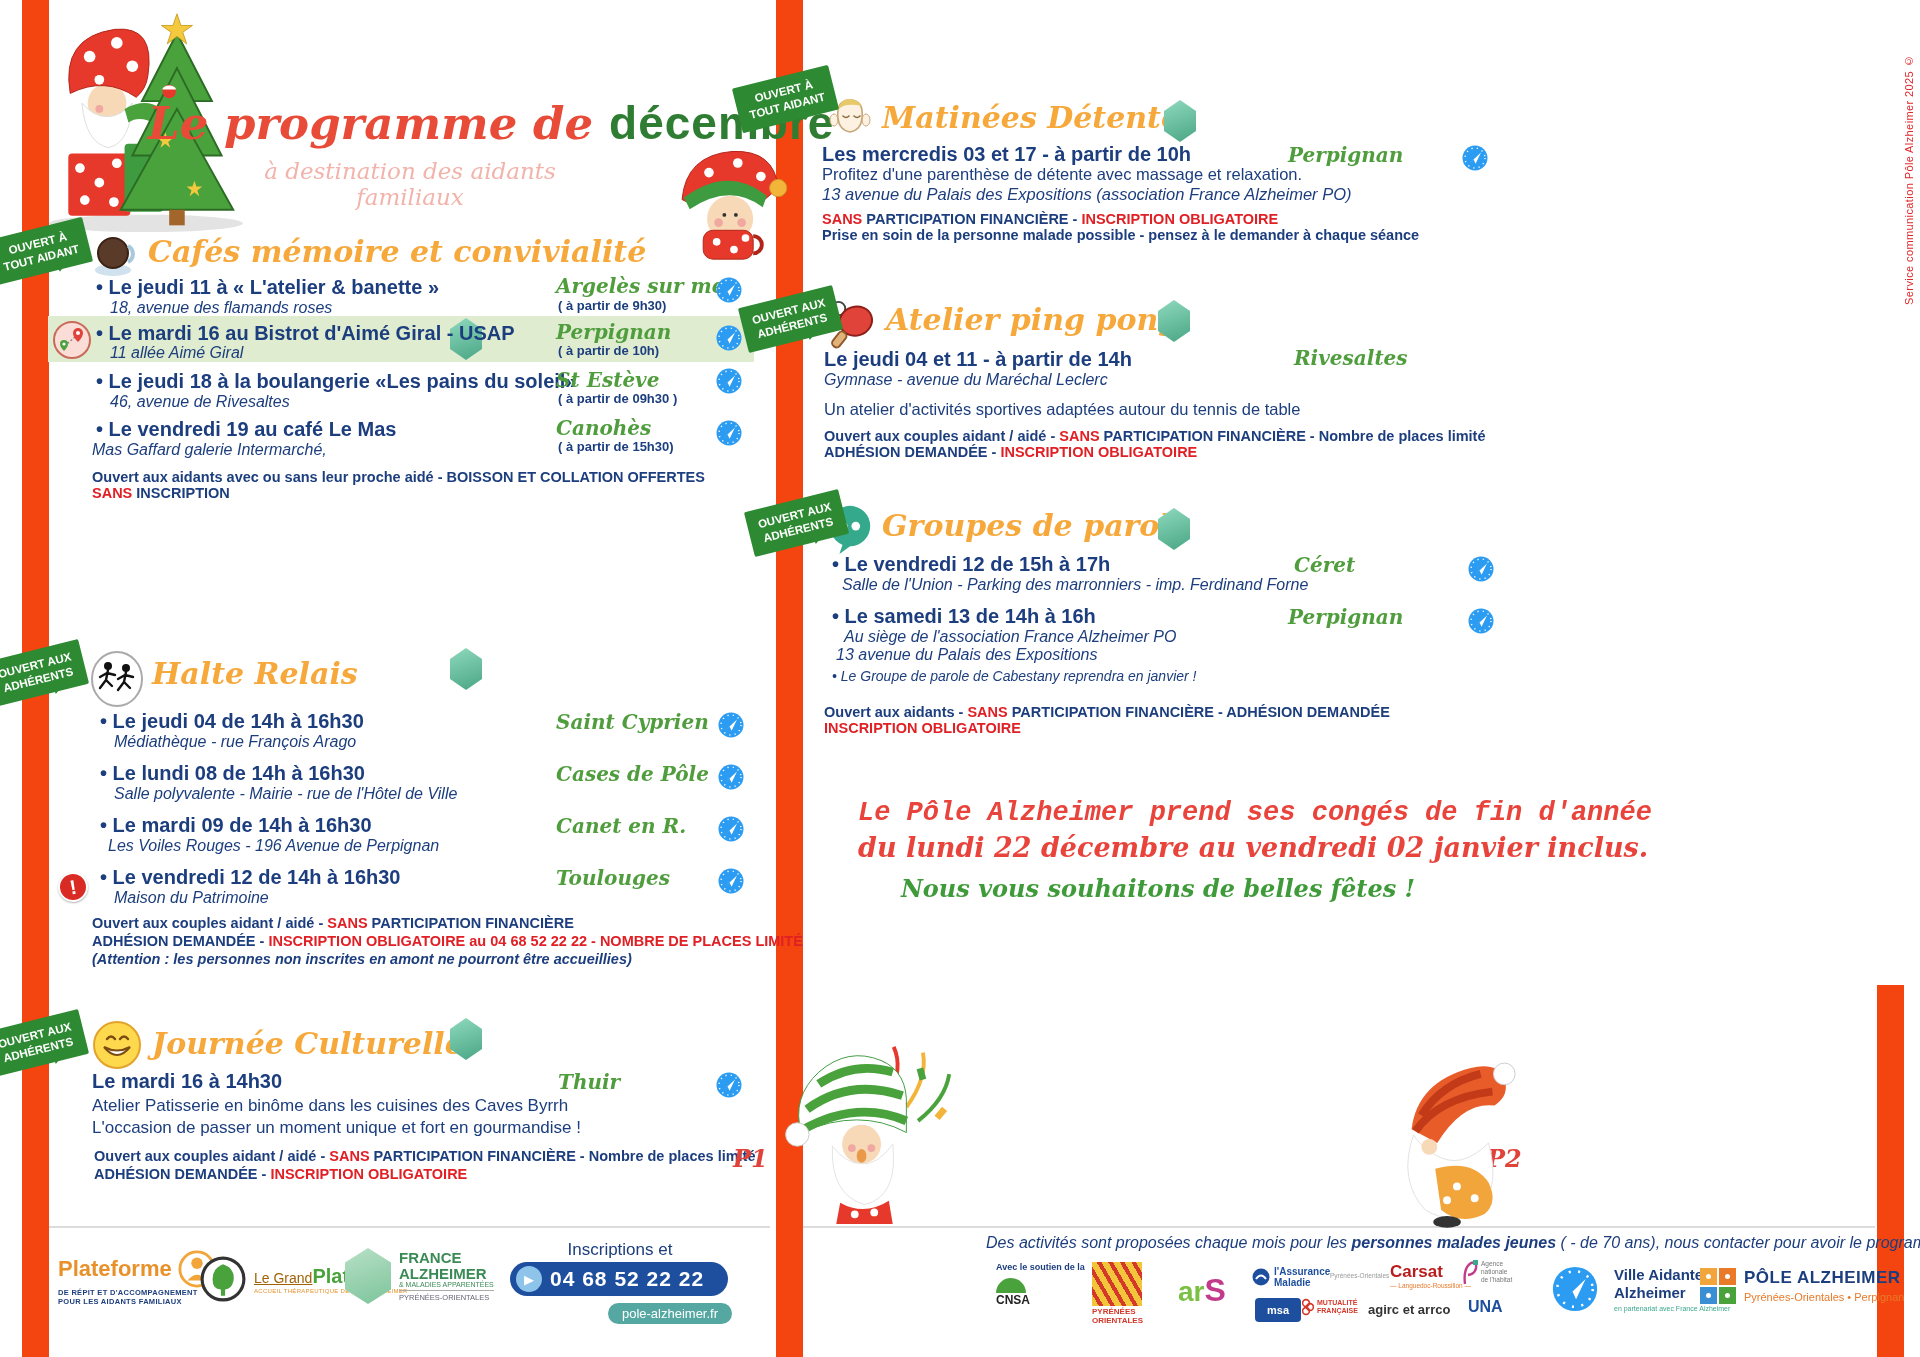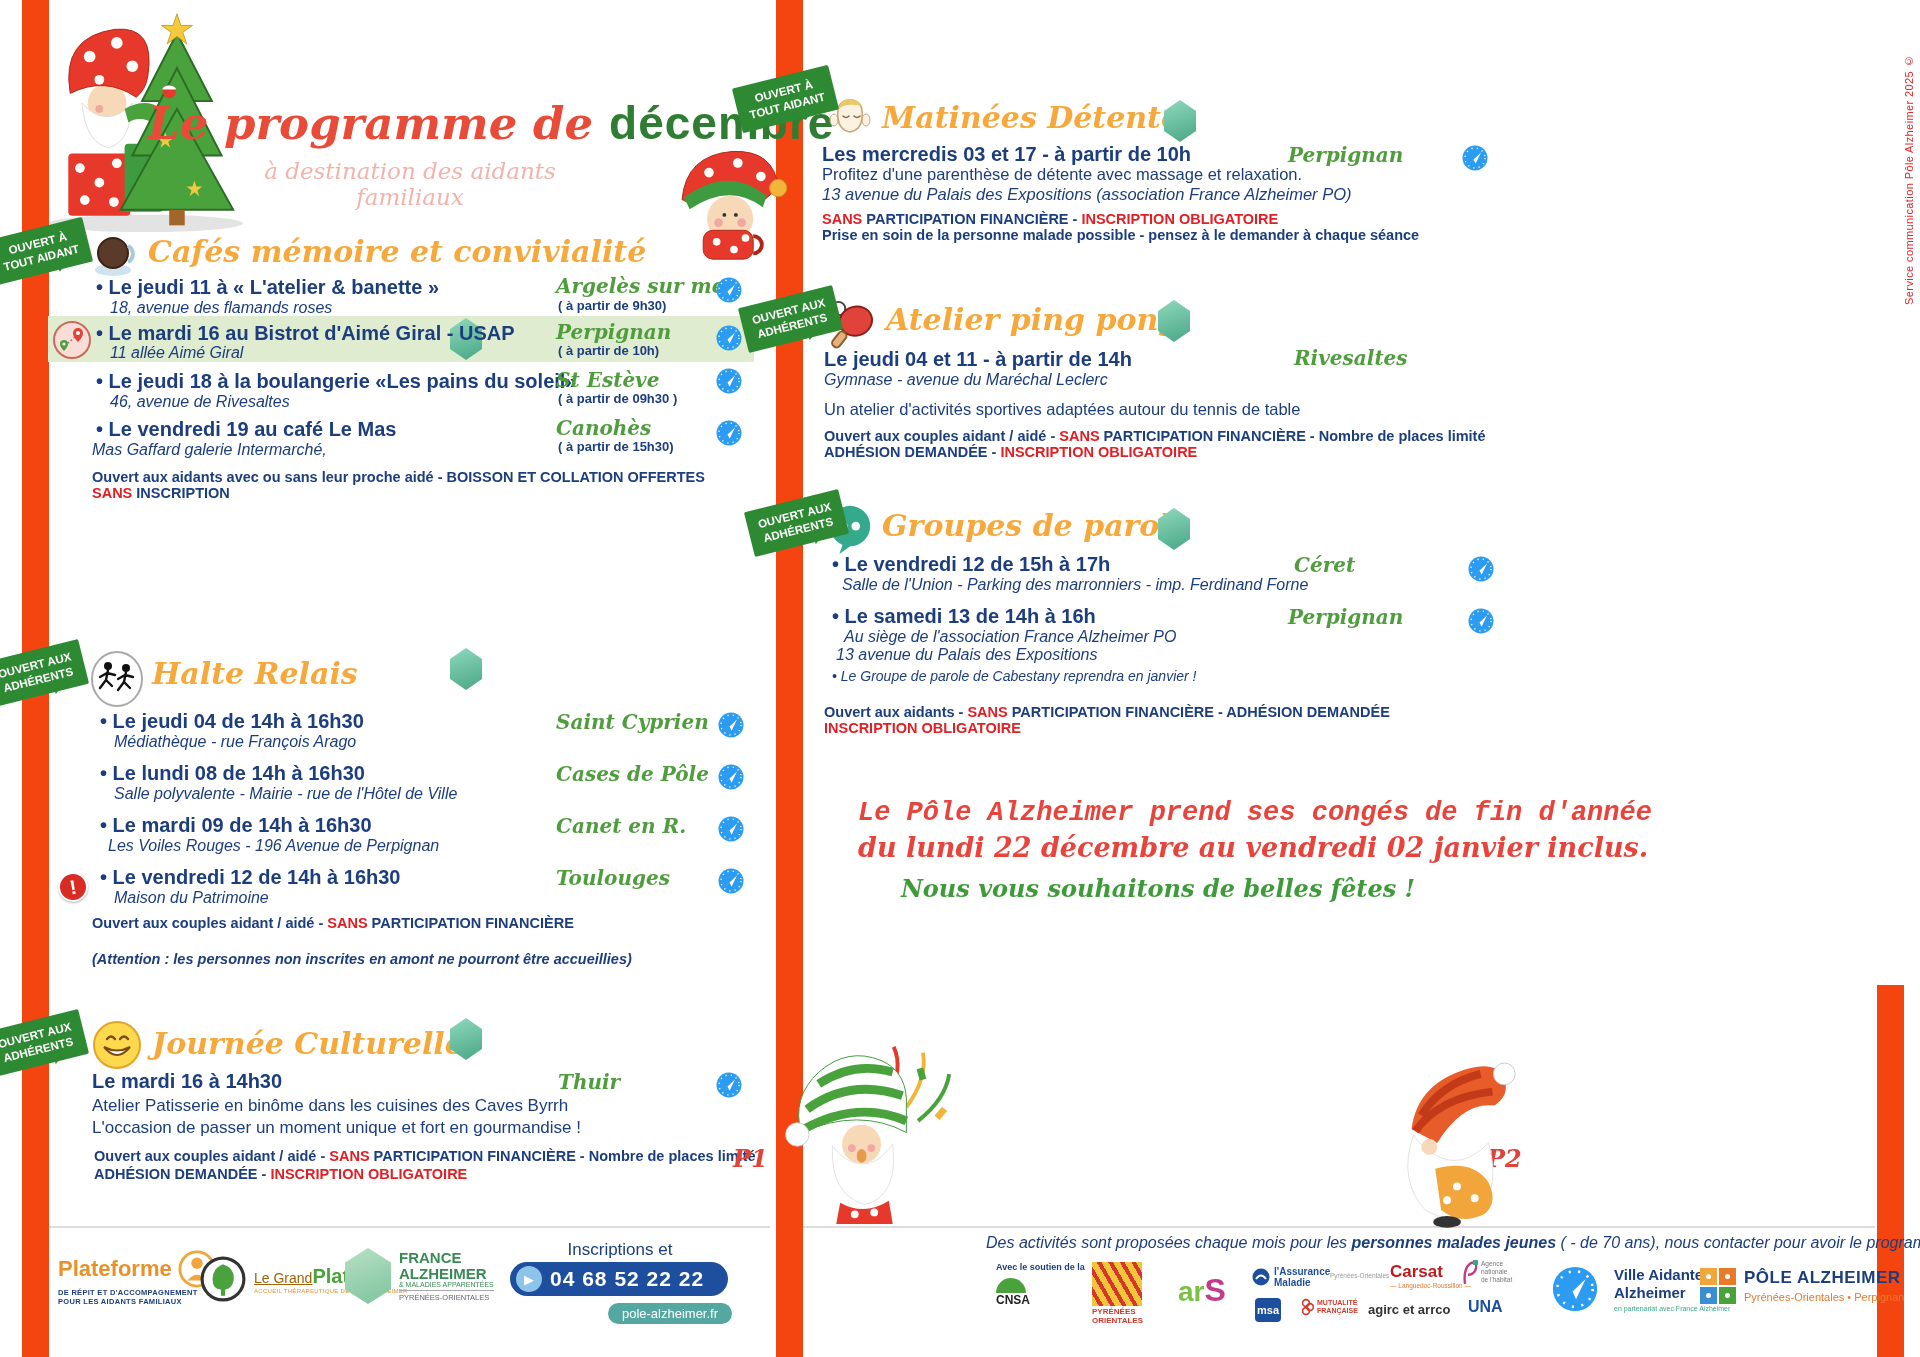--- a/index.html
+++ b/index.html
@@ -218,20 +218,23 @@
   <div class="abs z2 city" style="left:556px;top:866px">Toulouges</div>
   <svg class="abs z2 navicon" style="left:718px;top:868px" viewBox="0 0 26 26">
       <circle cx="13" cy="13" r="12.5" fill="#2b9cf2"></circle>
       <circle cx="13" cy="13" r="10" fill="none" stroke="#fff" stroke-width="1.4" stroke-dasharray="1.2 4.2"></circle>
       <path d="M7.2 18.6 L19 7.4 L13.6 18.8 L11.6 14.4 Z" fill="#fff"></path>
     </svg>
 
   <div class="abs z2 note" style="left:92px;top:915px">
     <span>Ouvert aux couples aidant / aidé - </span><span class="red">SANS</span><span> PARTICIPATION FINANCIÈRE</span>
   </div>
+  <div class="abs z2 note" style="left:92px;top:933px">
+    <span>ADHÉSION DEMANDÉE - </span><span class="red">INSCRIPTION OBLIGATOIRE au 04 68 52 22 22 - NOMBRE DE PLACES LIMITÉ</span>
+  </div>
   <div class="abs z2 note-it" style="left:92px;top:951px">(Attention : les personnes non inscrites en amont ne pourront être accueillies)</div>
 
   <div class="ribbon" style="left:-12px;top:1020px">
     <div>OUVERT AUX</div>
     <div>ADHÉRENTS</div>
   </div>
   <svg class="abs z2" style="left:92px;top:1020px" width="50" height="50" viewBox="0 0 50 50">
     <circle cx="25" cy="25" r="23" fill="#ffd94d" stroke="#e2a32c" stroke-width="2"></circle>
     <path d="M15 19 q4 -5 8 0 M28 19 q4 -5 8 0" stroke="#7a4c12" stroke-width="2.4" fill="none" stroke-linecap="round"></path>
     <path d="M12 27 q13 16 26 0 q-13 7 -26 0 Z" fill="#fff" stroke="#7a4c12" stroke-width="2"></path>
@@ -461,21 +464,21 @@
         <circle cx="9" cy="9" r="8.5" fill="#1d4f9e"></circle>
         <path d="M4 11 Q9 4 14 11" stroke="#fff" stroke-width="2" fill="none"></path>
       </svg>
     <div style="font-size:10px;font-weight:800;color:#1d4f9e;line-height:1.1;">
       <div>l'Assurance</div>
       <div>Maladie</div>
     </div>
   </div>
   <div class="abs z2 smalllogo" style="left:1330px;top:1272px;font-size:6.5px;color:#999;">Pyrénées-Orientales</div>
 
-  <div class="abs z2" style="left:1255px;top:1298px;width:26px;height:24px;background:#1d4f9e;border-radius:4px;color:#fff;font-size:11px;font-weight:800;display:flex;align-items:center;justify-content:center;">msa</div>
+  <div class="abs z2" style="left:1255px;top:1298px;width:46px;height:24px;background:#1d4f9e;border-radius:4px;color:#fff;font-size:11px;font-weight:800;display:flex;align-items:center;justify-content:center;">msa</div>
 
   <div class="abs z2" style="left:1302px;top:1298px;display:flex;align-items:center;gap:3px;">
     <svg width="12" height="18" viewBox="0 0 12 18">
         <circle cx="4" cy="5" r="3.4" fill="none" stroke="#d4382a" stroke-width="1.6"></circle>
         <circle cx="8" cy="9" r="3.4" fill="none" stroke="#d4382a" stroke-width="1.6"></circle>
         <circle cx="4" cy="13" r="3.4" fill="none" stroke="#d4382a" stroke-width="1.6"></circle>
       </svg>
     <div style="font-size:7px;font-weight:800;color:#d4382a;line-height:1.15;">
       <div>MUTUALITÉ</div>
       <div>FRANÇAISE</div>

